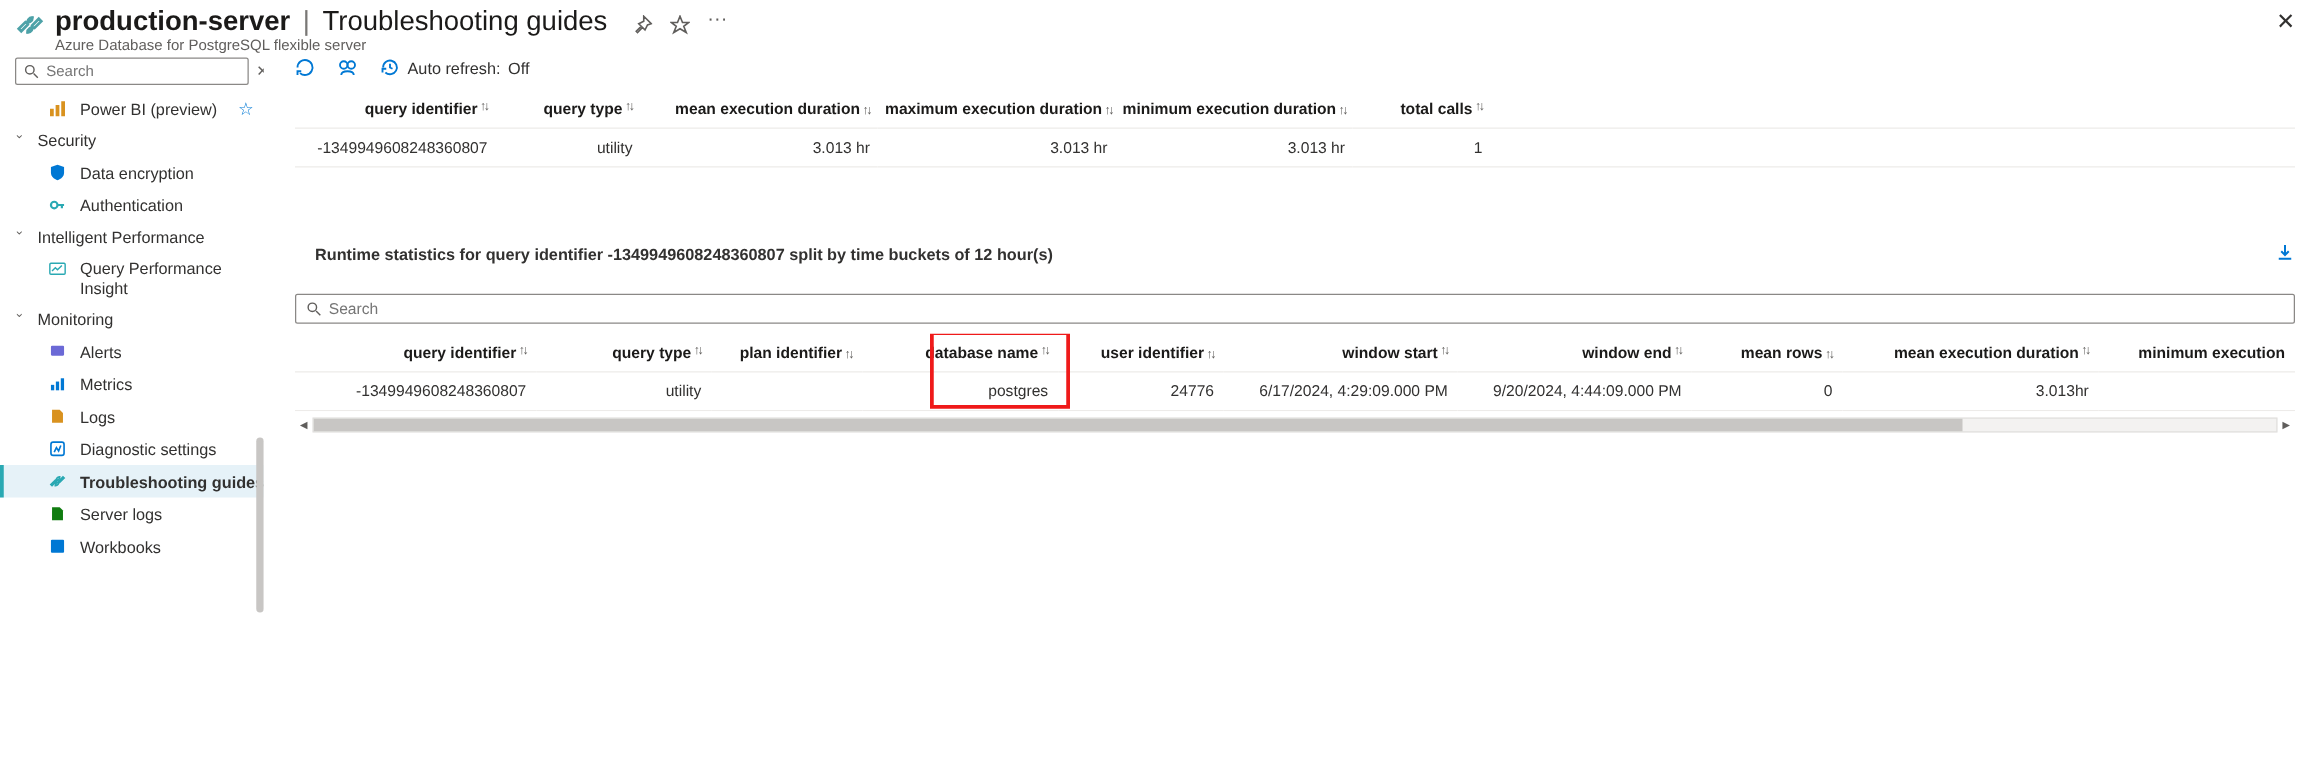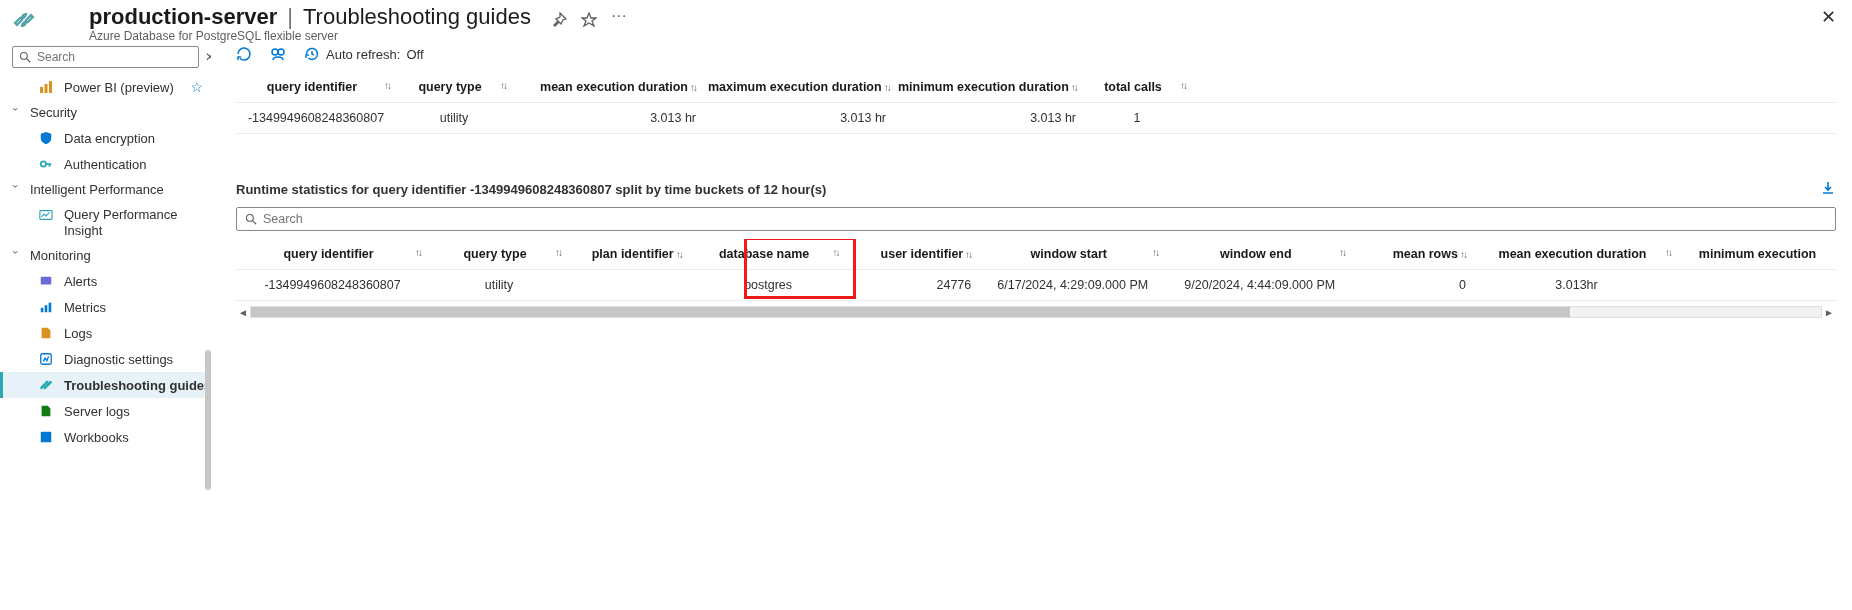--- a/index.html
+++ b/index.html
@@ -14,21 +14,21 @@
     position: relative;
   }
   
   .page-header {
     display: flex;
     align-items: flex-start;
     padding: 4px 16px 2px 12px;
     height: 40px;
   }
   .page-header .header-icon { width: 24px; height: 24px; margin-right: 8px; margin-top: 4px; color: #4ea2a8; }
-  .page-header .titles { flex: 1; margin-left: 45px; }
+  .page-header .titles { flex: 1; }
   .page-header .title-row { display: flex; align-items: center; gap: 10px; }
   .page-header .title-row .server-name { font-size: 22px; font-weight: 600; color: #1b1a19; }
   .page-header .title-row .sep { font-size: 22px; font-weight: 300; color: #797775; }
   .page-header .title-row .page-name { font-size: 22px; font-weight: 400; color: #1b1a19; }
   .page-header .subtitle { font-size: 12px; color: #605e5c; margin-top: -1px; }
   .page-header .header-actions { display: flex; align-items: center; gap: 14px; margin-left: 10px; margin-top: 6px; }
   .page-header .header-actions .hicon { width: 16px; height: 16px; color: #605e5c; cursor: pointer; }
   .close-btn {
     position: absolute; top: 6px; right: 16px; font-size: 18px; color: #323130; cursor: pointer;
   }
@@ -71,21 +71,21 @@
   .ic-blue{color:#0078d4;} .ic-purple{color:#6b69d6;} .ic-greenshield{color:#54b054;}
   
   .main { flex: 1; padding: 0 16px 0 24px; overflow: auto; position: relative; }
   .toolbar { display: flex; align-items: center; gap: 18px; padding: 6px 0 10px; }
   .toolbar .t-icon { width: 16px; height: 16px; color: #0078d4; cursor: pointer; }
   .toolbar .auto-refresh { display: flex; align-items: center; gap: 6px; color: #323130; font-size: 13px; }
   .toolbar .auto-refresh .label { color:#323130; }
   .section-title { font-size: 13px; font-weight: 600; margin: 22px 0 6px; }
   
   table { border-collapse: collapse; width: 100%; table-layout: fixed; }
-  th, td { text-align: center; font-size: 12.5px; padding: 8px 6px; vertical-align: middle; }
+  th, td { text-align: right; font-size: 12.5px; padding: 8px 6px; vertical-align: middle; }
   thead th { font-weight: 600; color: #1b1a19; border-bottom: 1px solid #edebe9; white-space: nowrap; }
   tbody td { border-bottom: 1px solid #edebe9; white-space: nowrap; color: #323130; }
   .sort-arrows { font-size: 10px; color: #605e5c; letter-spacing: -2px; margin-left: 2px; }
   .right { text-align: right; }
   
   .section2-header { display: flex; align-items: center; justify-content: space-between; margin-top: 46px; }
   .downloadicon { color:#0078d4; cursor:pointer; }
   .search-box {
     display: flex; align-items: center;
     border: 1px solid #8a8886; border-radius: 2px; height: 24px; padding: 0 8px;
@@ -323,21 +323,21 @@
           <td class="right">3.013 hr</td>
           <td class="right">3.013 hr</td>
           <td class="right">3.013 hr</td>
           <td>1</td>
           <td></td>
         </tr>
       </tbody>
     </table>
 
     <div class="section2-header">
-      <div class="section-title" style="margin:0">Runtime statistics for query identifier -1349949608248360807 split by time buckets of 12 hour(s)</div>
+      <div class="section-title" style="margin:16px">Runtime statistics for query identifier -1349949608248360807 split by time buckets of 12 hour(s)</div>
       <span class="downloadicon">
         <svg viewBox="0 0 16 16" width="16" height="16" fill="none" stroke="currentColor" stroke-width="1.6">
             <path d="M8 2v8M5 7l3 3 3-3M3 13h10"></path>
           </svg>
       </span>
     </div>
 
     <div class="search-box">
       <svg class="s-icon" viewBox="0 0 16 16" fill="none" stroke="currentColor" stroke-width="1.5">
           <circle cx="6.5" cy="6.5" r="4.5"></circle>

